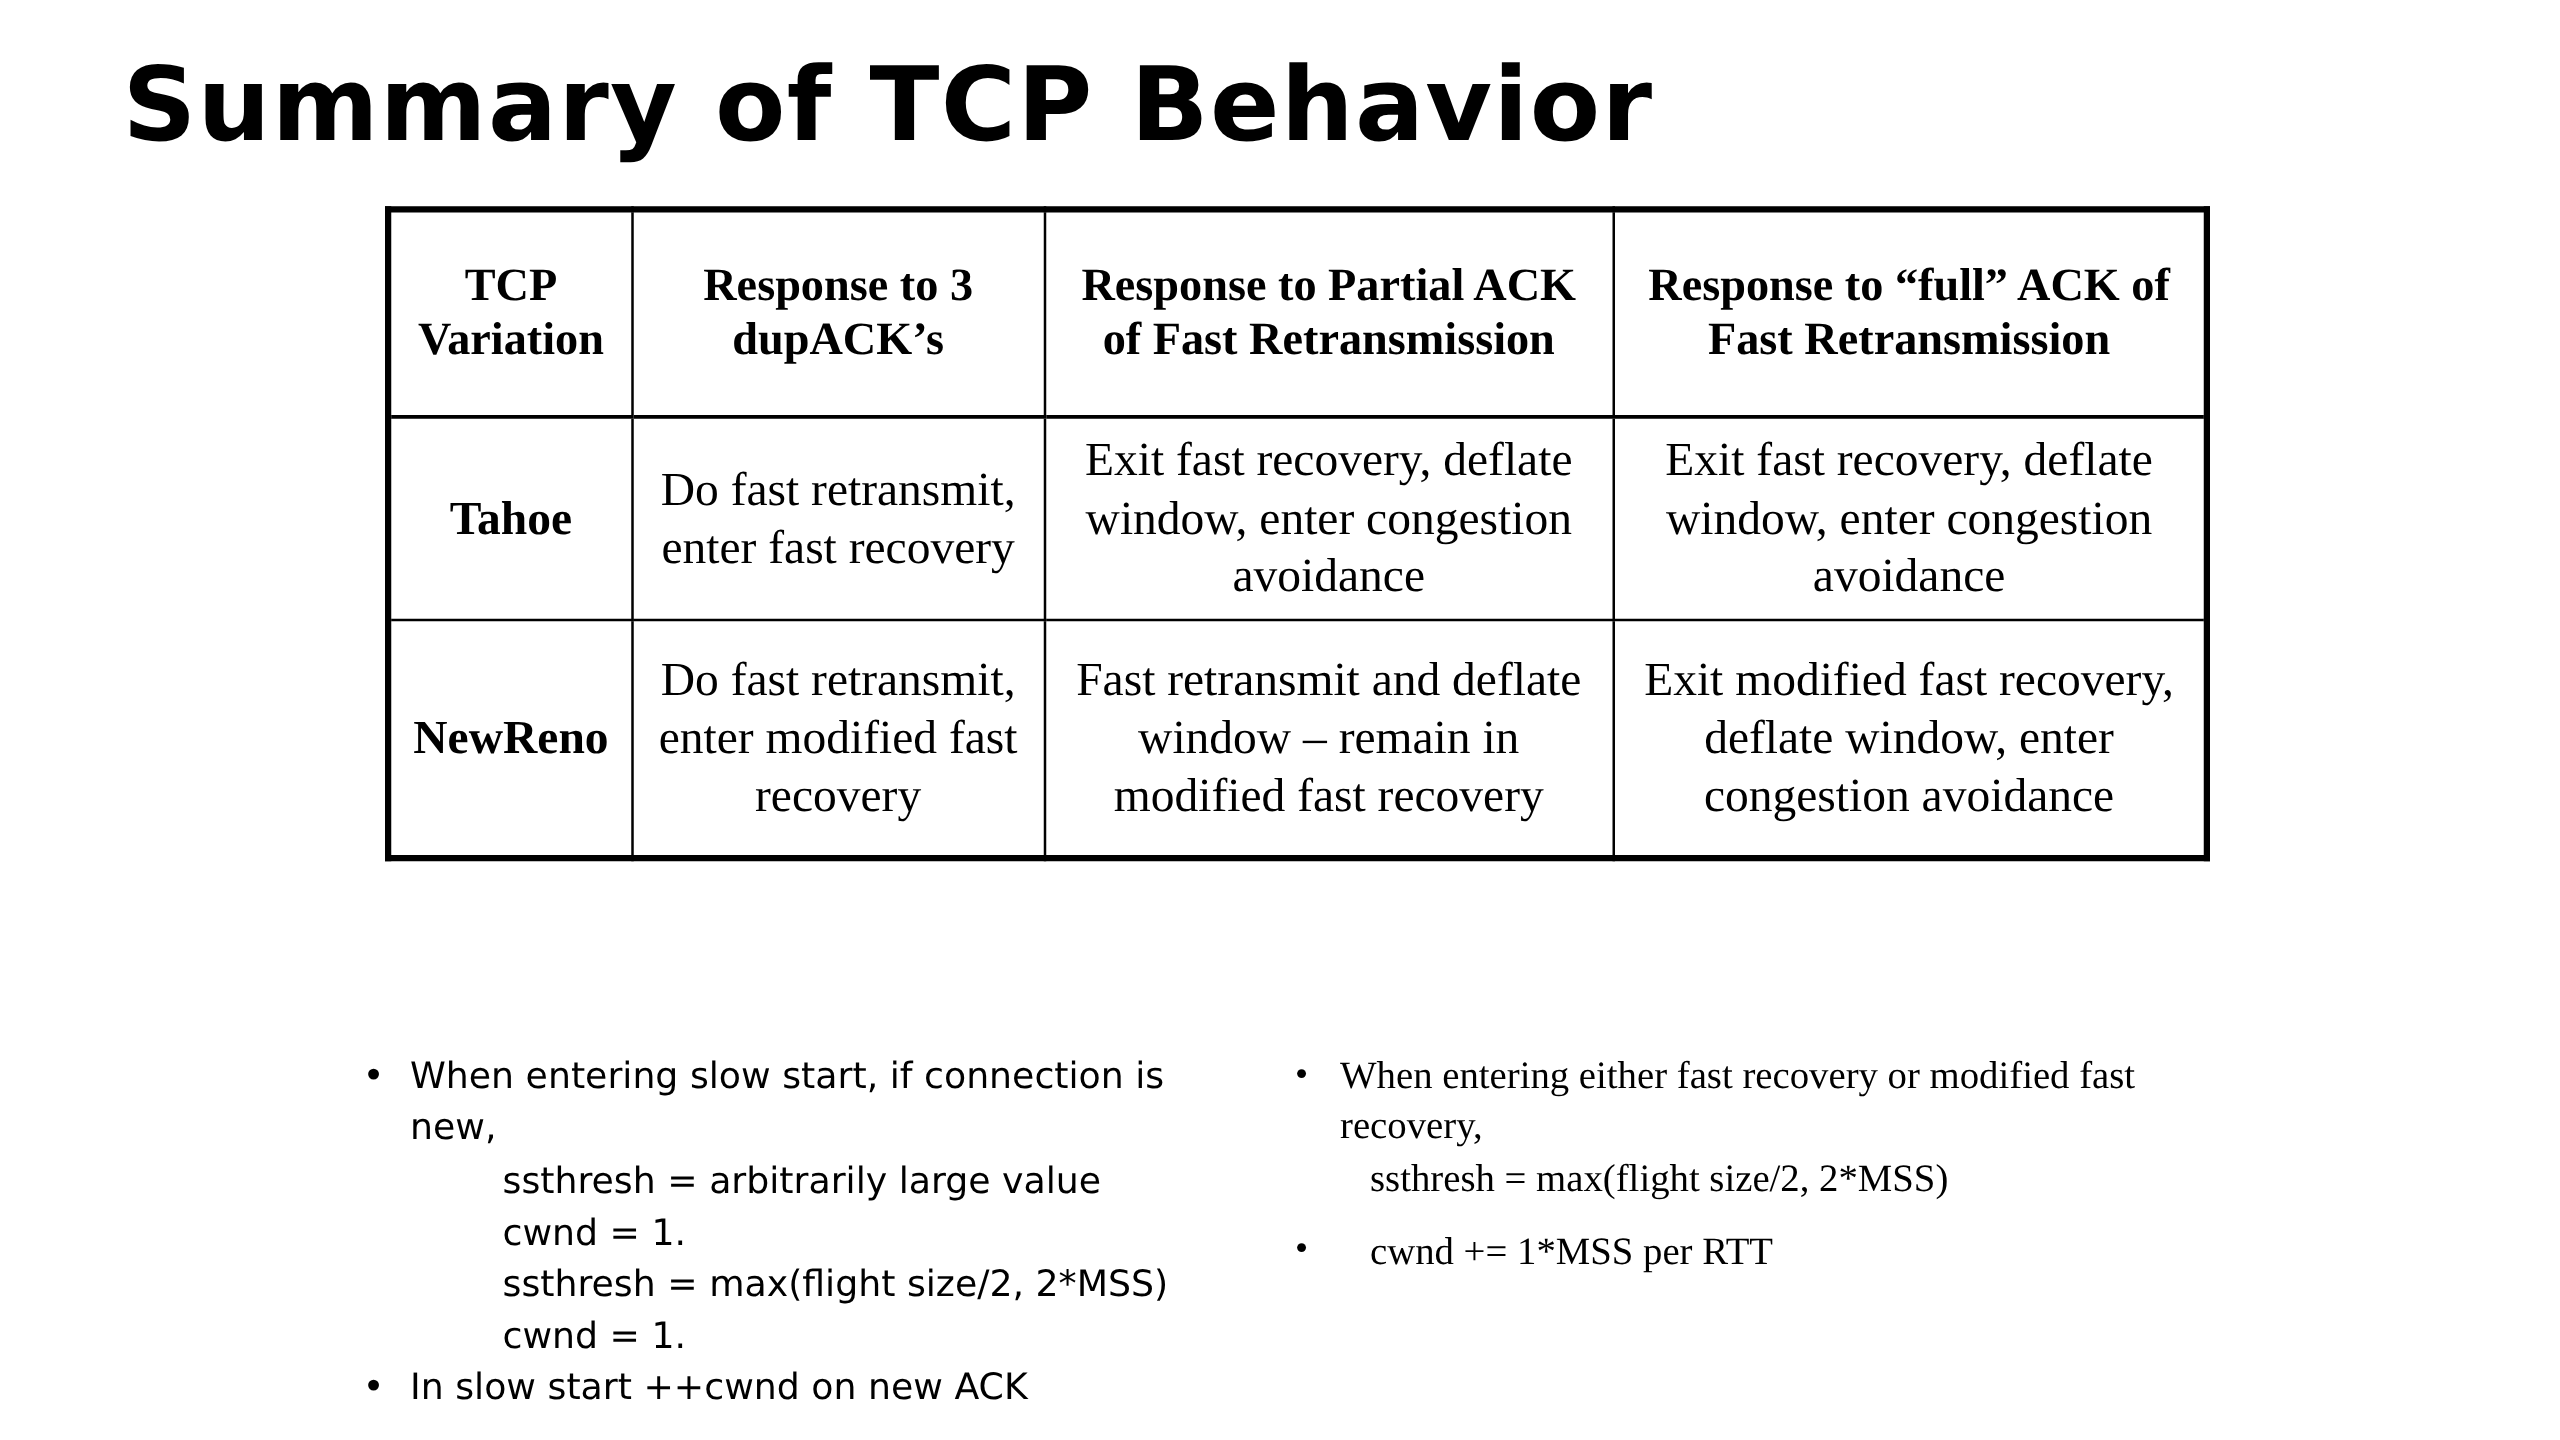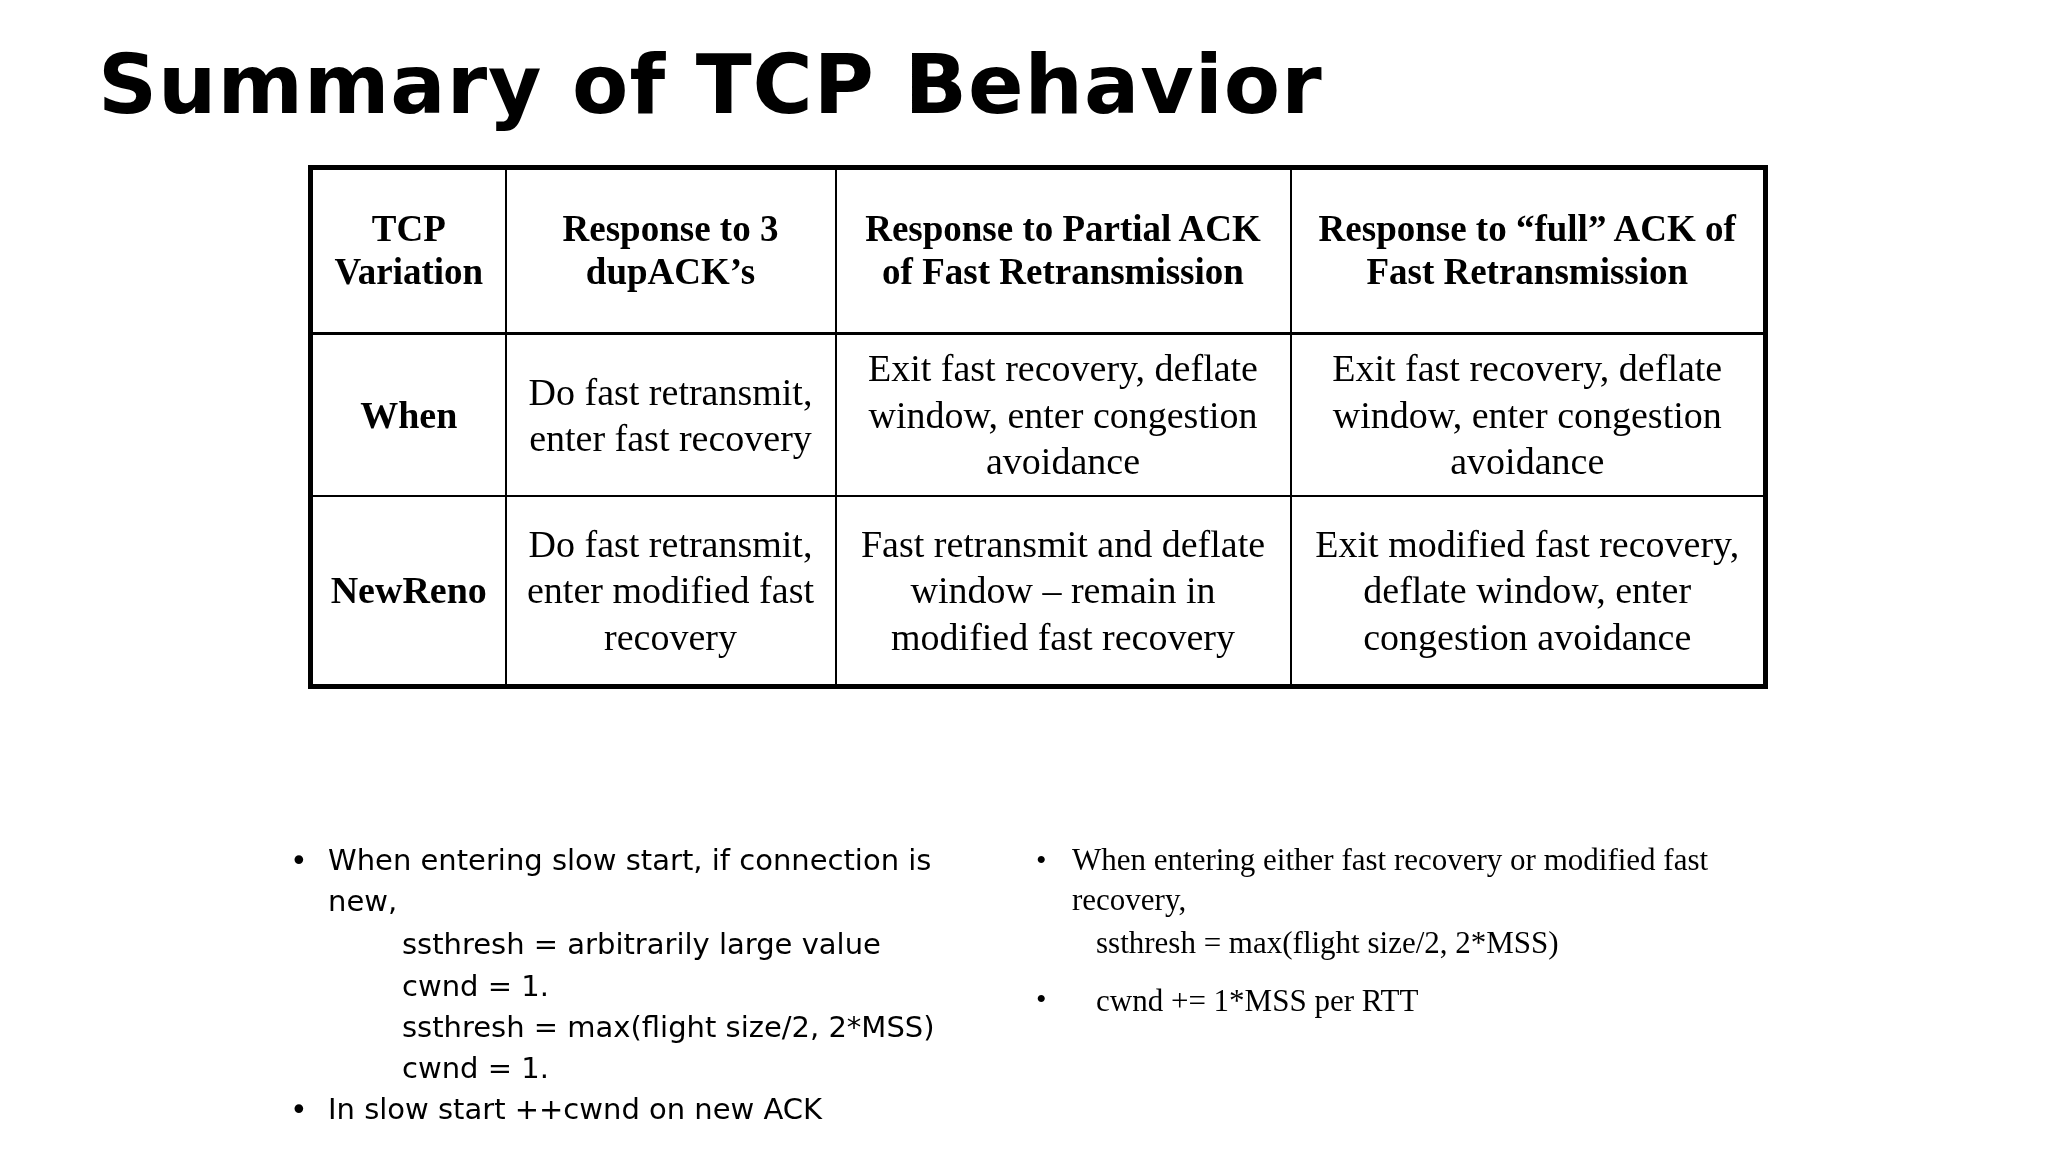--- a/index.html
+++ b/index.html
@@ -144,21 +144,21 @@
     <thead>
       <tr>
         <th>TCP Variation</th>
         <th>Response to 3 dupACK’s</th>
         <th>Response to Partial ACK of Fast Retransmission</th>
         <th>Response to “full” ACK of Fast Retransmission</th>
       </tr>
     </thead>
     <tbody>
       <tr class="r-reno">
-        <td class="rowhead">When</td>
+        <td class="rowhead">Tahoe</td>
         <td>Do fast retransmit, enter fast recovery</td>
         <td>Exit fast recovery, deflate window, enter congestion avoidance</td>
         <td>Exit fast recovery, deflate window, enter congestion avoidance</td>
       </tr>
       <tr class="r-newreno">
         <td class="rowhead">NewReno</td>
         <td>Do fast retransmit, enter modified fast recovery</td>
         <td>Fast retransmit and deflate window – remain in modified fast recovery</td>
         <td>Exit modified fast recovery, deflate window, enter congestion avoidance</td>
       </tr>

